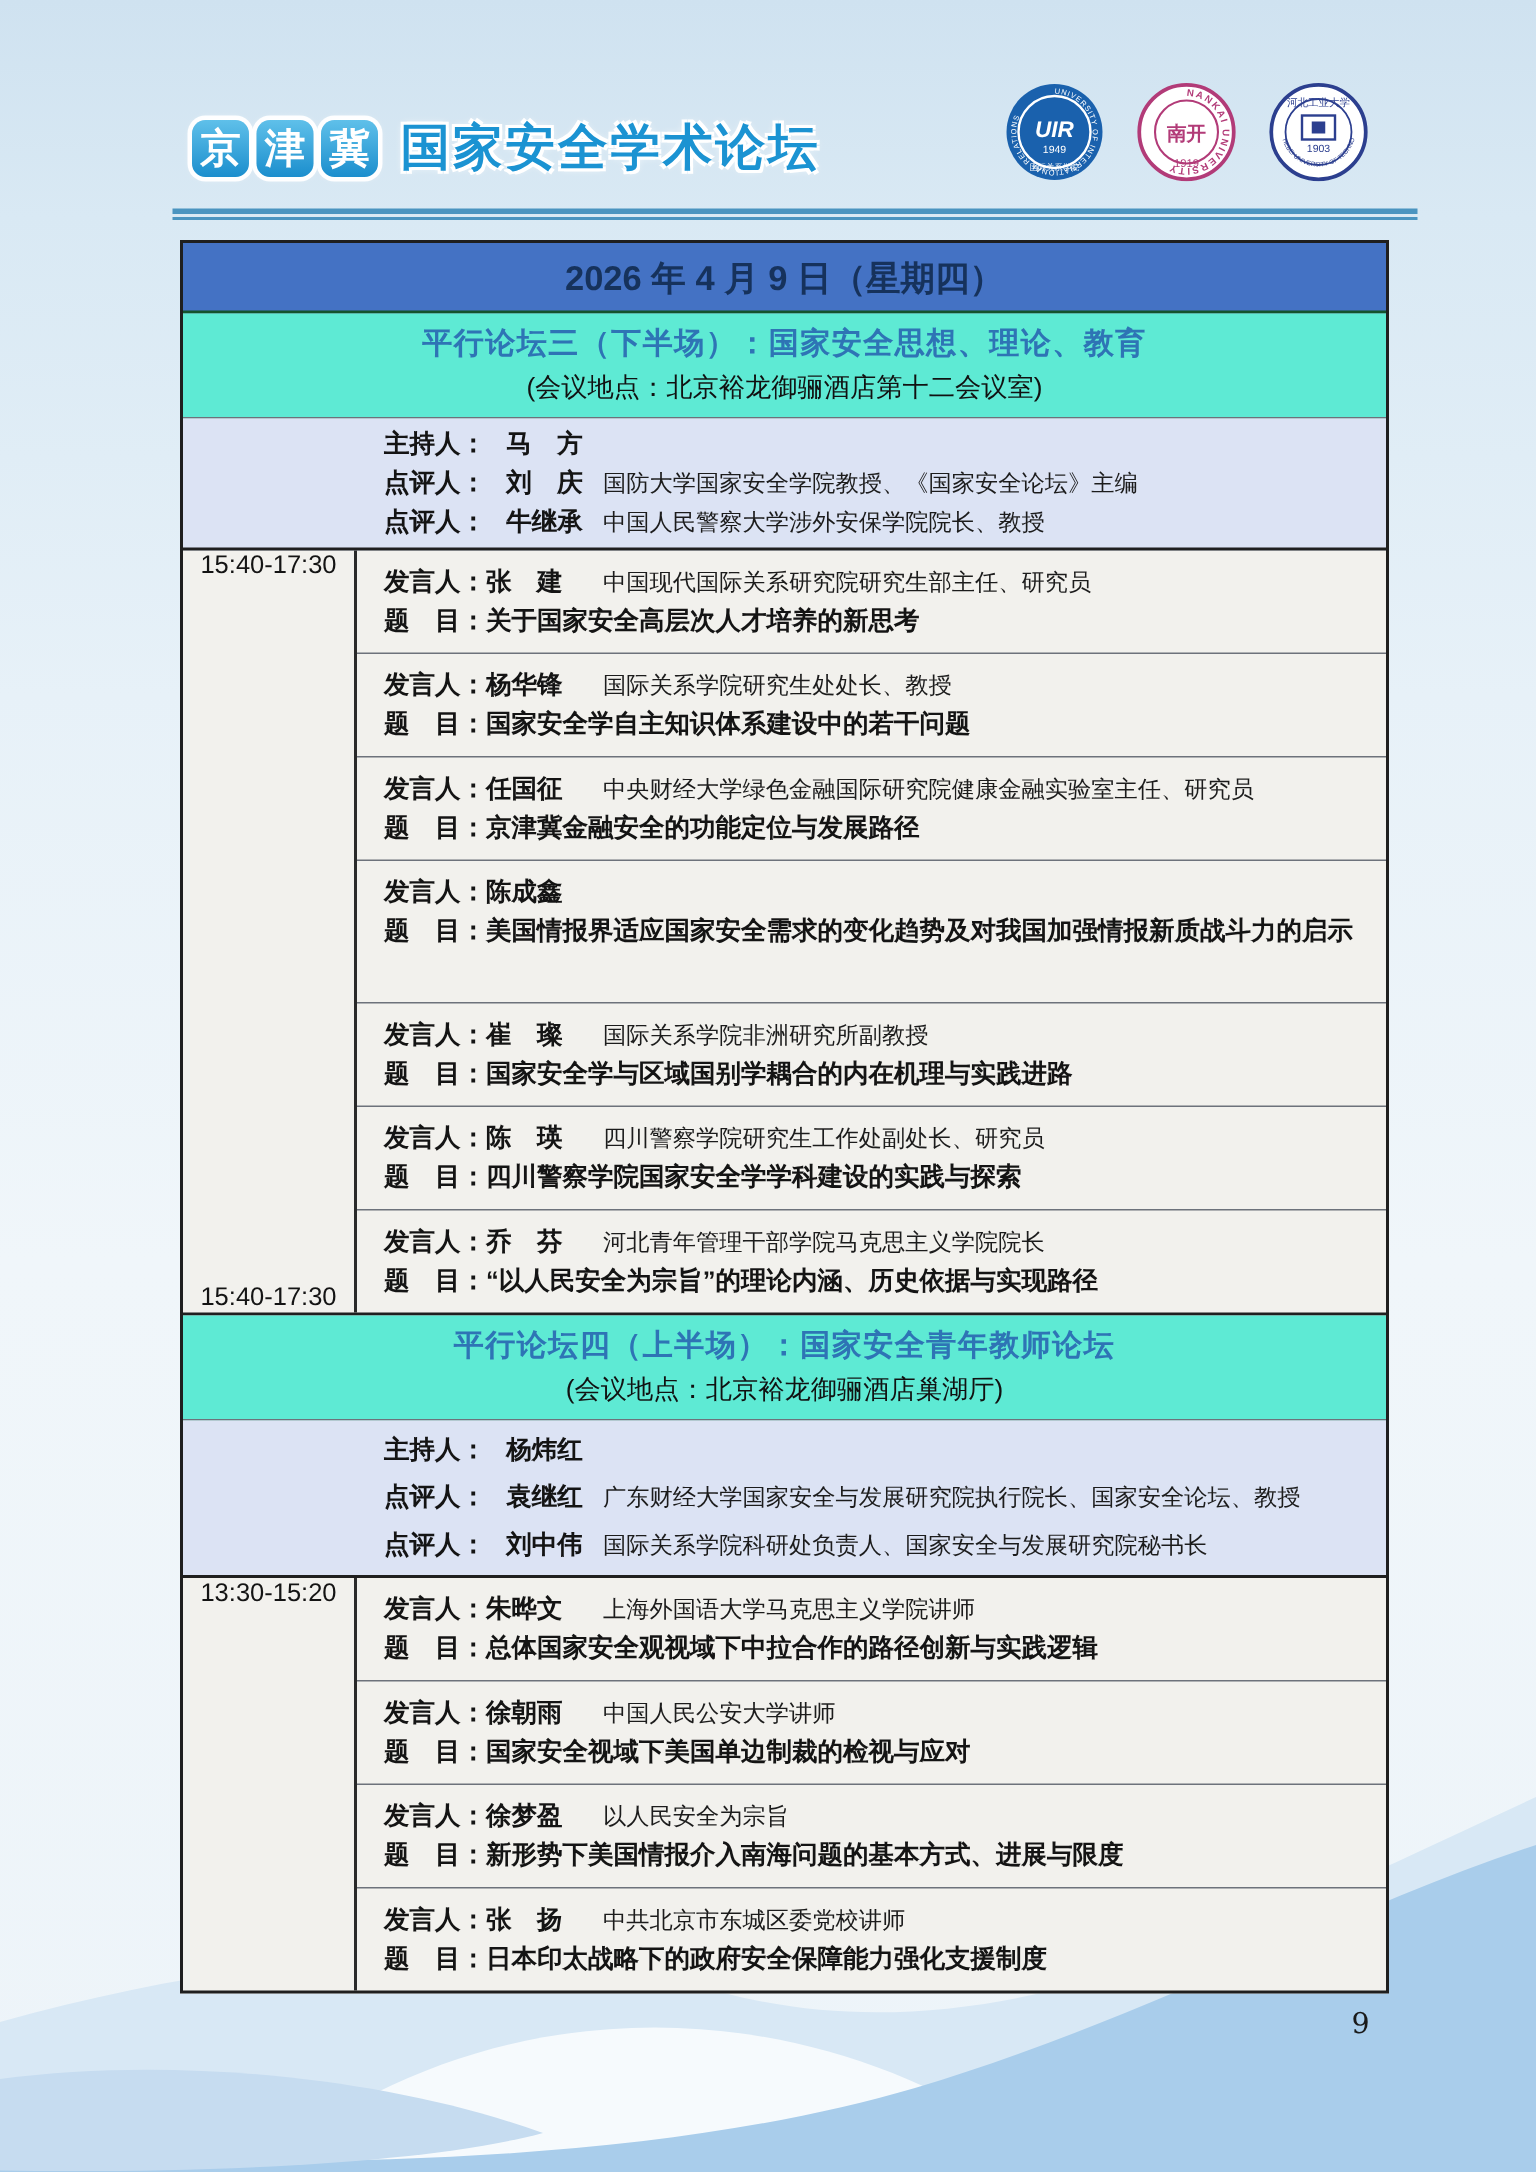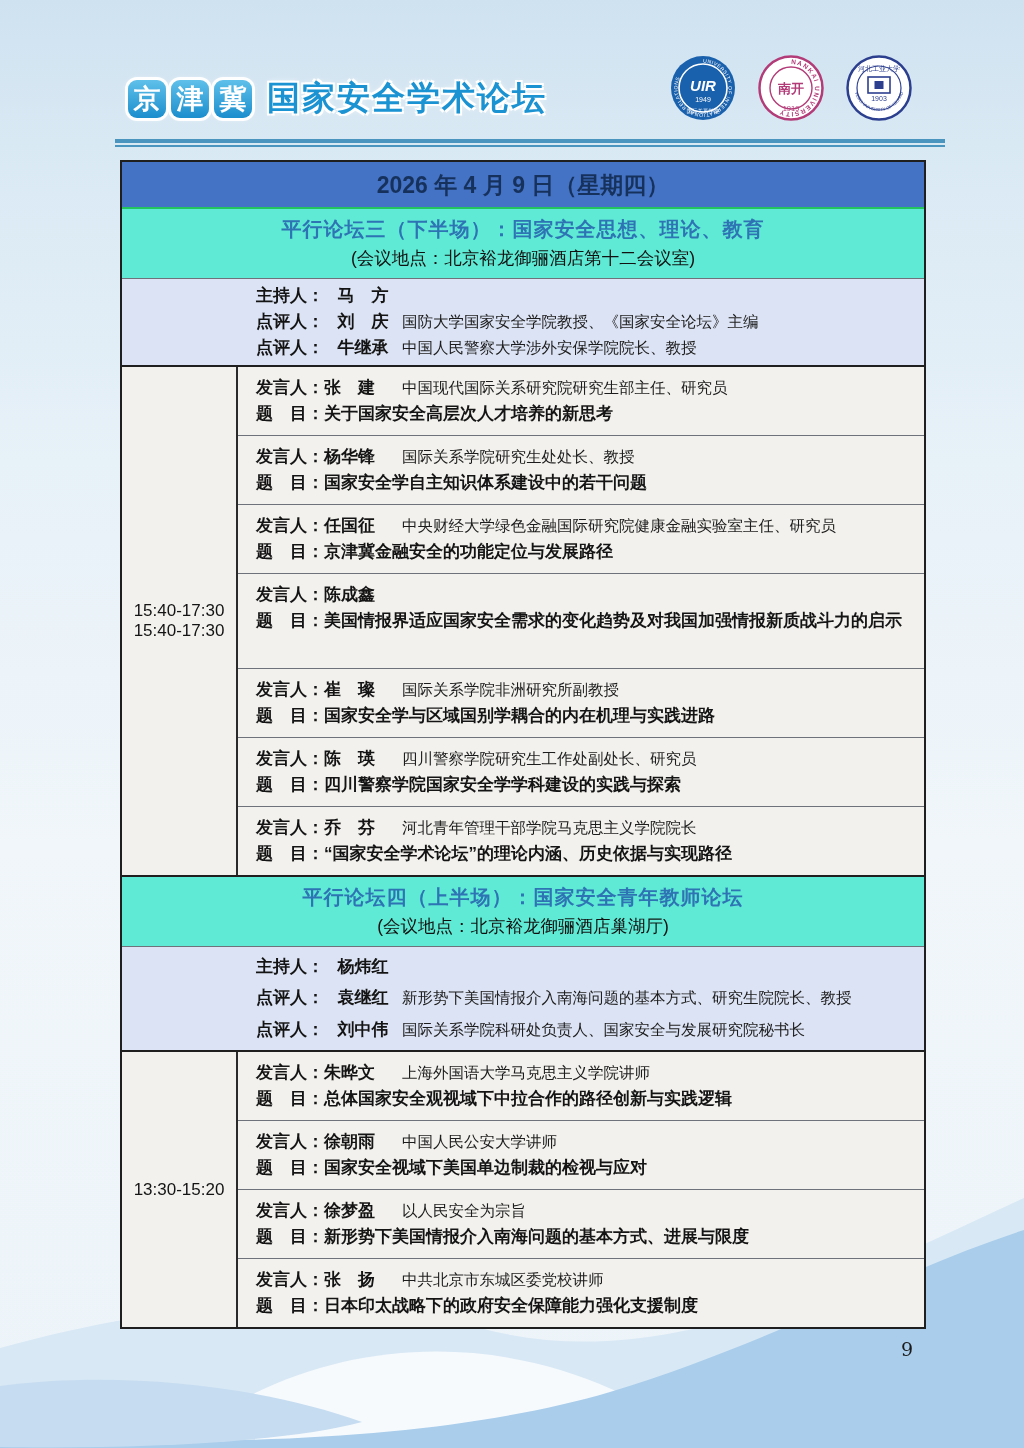--- a/index.html
+++ b/index.html
@@ -29,37 +29,37 @@
     background:linear-gradient(180deg,#4a94c0 0 4px,transparent 4px 6px,#4a94c0 6px 8px,transparent 8px);
   }
   
   .schedule{
     position:absolute; left:120px; top:160px; width:806px;
     border:2px solid #1f1f1f; background:#f2f1ed; color:#141414;
   }
   .date-row{
     background:#4472c4; color:#16325c; text-align:center;
     font-size:23px; font-weight:700; line-height:47px; height:47px;
-    border-bottom:2px solid #22c55e;
+    border-bottom:2px solid #14532d;
   }
   .sec-title{ background:#5eead4; text-align:center; padding:5px 0 6px; border-bottom:1px solid #6d727b; }
   .sec-title .t1{ color:#2e74b5; font-size:20px; font-weight:700; line-height:30px; letter-spacing:1px; }
   .sec-title .t2{ color:#111; font-size:17.5px; font-weight:500; line-height:28px; }
   .mods{ background:#dce3f4; padding:4px 12px 4px 134px; border-bottom:2px solid #1f1f1f;text-align:center; }
   .mods.loose .line{ line-height:31px; }
   .line{ display:flex; align-items:baseline; line-height:26px; font-size:17px; font-weight:700; }
   .lab{ flex:0 0 auto; white-space:pre; }
   .pname{ flex:0 0 78px; white-space:pre; }
   .aff{ font-weight:400; font-family:"DejaVu Serif", serif; font-size:15.5px; color:#1c1c1c; }
   .topic{ flex:1; }
   .speakers{ display:flex; }
   .speakers.mid{ border-bottom:2px solid #1f1f1f; }
   .time-col{
     flex:0 0 116px; border-right:2px solid #2a2a2a;
-    display:flex; flex-direction:column; justify-content:center; align-items:center;
+    display:flex; flex-direction:column; justify-content:space-between; align-items:center;
     font-size:17px; font-weight:400; color:#141414;
   }
   .rows{ flex:1; display:flex; flex-direction:column; }
   .srow{ padding:8px 22px 8px 18px; min-height:68px; }
   .srow.h3{ min-height:95px; }
   .srow + .srow{ border-top:1px solid #6d727b; }
   
   .page-num{
     position:absolute; left:901px; top:1338px; font-family:"DejaVu Serif", serif;
     font-size:19px; color:#1a1a1a;
@@ -234,41 +234,41 @@
         </div>
 
         <div class="srow">
           <div class="line">
               <span class="lab">发言人：</span>
               <span class="pname">乔　芬</span>
               <span class="aff">河北青年管理干部学院马克思主义学院院长</span>
             </div>
           <div class="line">
               <span class="lab">题　目：</span>
-              <span class="topic">“国家安全学术论坛”的理论内涵、历史依据与实现路径</span>
+              <span class="topic">“以人民安全为宗旨”的理论内涵、历史依据与实现路径</span>
             </div>
         </div>
 
       </div>
     </div>
 
     <div class="sec-title">
       <div class="t1">平行论坛四（上半场）：国家安全青年教师论坛</div>
       <div class="t2">(会议地点：北京裕龙御骊酒店巢湖厅)</div>
     </div>
 
     <div class="mods loose">
       <div class="line">
         <span class="lab">主持人：</span>
         <span class="pname">杨炜红</span>
       </div>
       <div class="line">
         <span class="lab">点评人：</span>
         <span class="pname">袁继红</span>
-        <span class="aff">新形势下美国情报介入南海问题的基本方式、研究生院院长、教授</span>
+        <span class="aff">广东财经大学国家安全与发展研究院执行院长、国家安全论坛、教授</span>
       </div>
       <div class="line">
         <span class="lab">点评人：</span>
         <span class="pname">刘中伟</span>
         <span class="aff">国际关系学院科研处负责人、国家安全与发展研究院秘书长</span>
       </div>
     </div>
 
     <div class="speakers">
       <div class="time-col">

